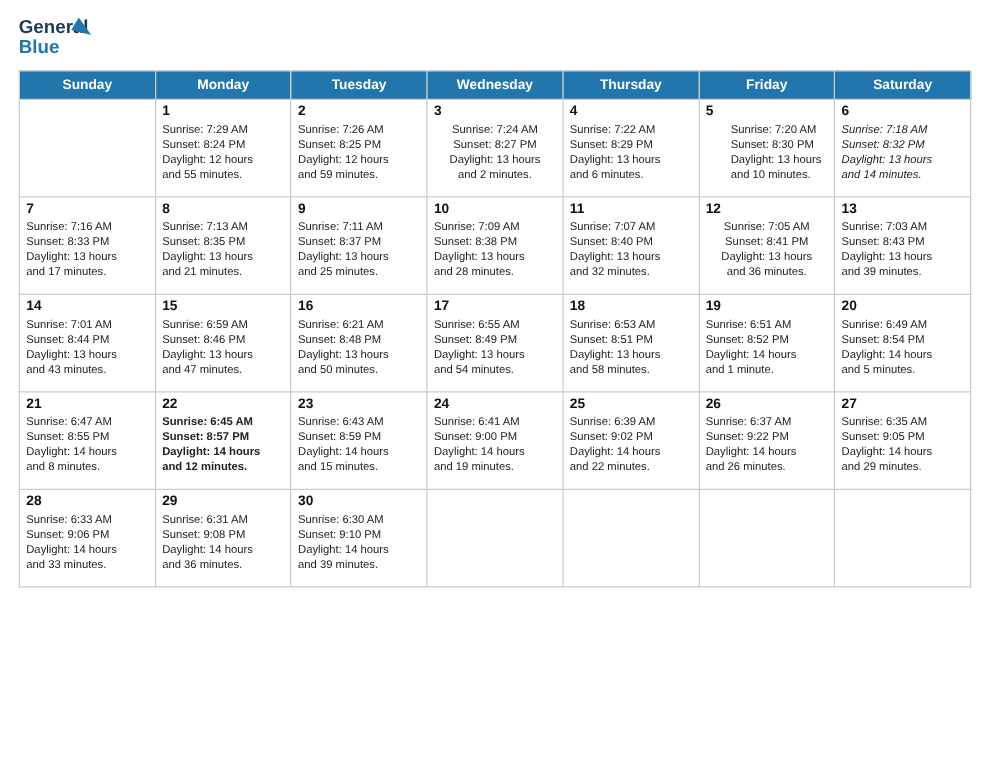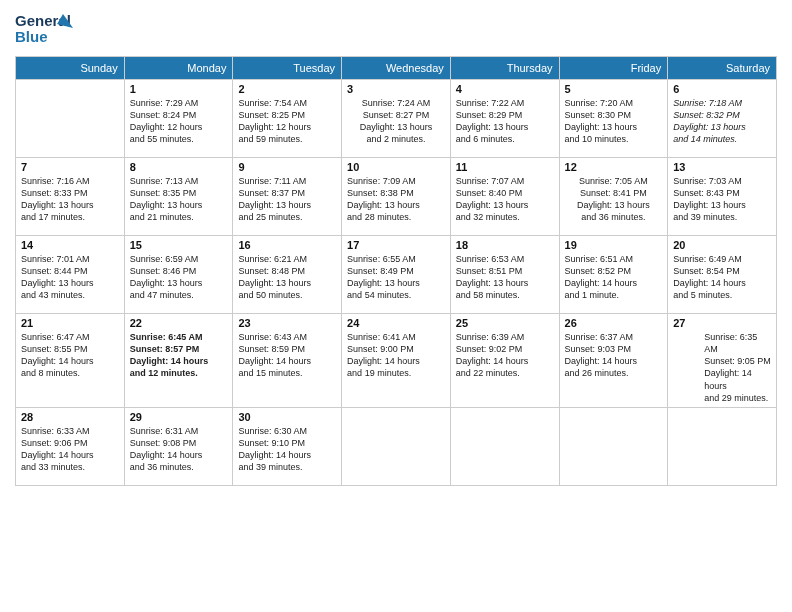--- a/index.html
+++ b/index.html
@@ -39,24 +39,24 @@
       color: #333;
     }
     .calendar {
       width: 100%;
       border-collapse: collapse;
       font-size: 10px;
     }
     .calendar th {
       background-color: #2176ae;
       color: #fff;
-      text-align: right;
+      text-align: center;
       padding: 5px 6px;
       font-size: 11px;
-      font-weight: normal;
+      font-weight: bold;
       border: 1px solid #ccc;
     }
     .calendar td {
       border: 1px solid #ccc;
       vertical-align: top;
       padding: 3px 5px;
       width: calc(100% / 7);
       height: 78px;
     }
     .day-number {
@@ -110,42 +110,42 @@
           <td class="empty-cell"></td>
           <td>
             <div class="day-number">1</div>
             <div class="day-info" style="white-space: pre-line;">Sunrise: 7:29 AM
 Sunset: 8:24 PM
 Daylight: 12 hours
 and 55 minutes.</div>
           </td>
           <td>
             <div class="day-number">2</div>
-            <div class="day-info" style="white-space: pre-line;">Sunrise: 7:54 AM
+            <div class="day-info" style="white-space: pre-line;">Sunrise: 7:26 AM
 Sunset: 8:25 PM
 Daylight: 12 hours
 and 59 minutes.</div>
           </td>
           <td>
             <div class="day-number">3</div>
             <div class="day-info" style="white-space: pre-line; text-align: center;">Sunrise: 7:24 AM
 Sunset: 8:27 PM
 Daylight: 13 hours
 and 2 minutes.</div>
           </td>
           <td>
             <div class="day-number">4</div>
             <div class="day-info" style="white-space: pre-line;">Sunrise: 7:22 AM
 Sunset: 8:29 PM
 Daylight: 13 hours
 and 6 minutes.</div>
           </td>
           <td>
             <div class="day-number">5</div>
-            <div class="day-info" style="white-space: pre-line;">Sunrise: 7:20 AM
+            <div class="day-info" style="white-space: pre-line; margin-left: 20px;">Sunrise: 7:20 AM
 Sunset: 8:30 PM
 Daylight: 13 hours
 and 10 minutes.</div>
           </td>
           <td>
             <div class="day-number">6</div>
             <div class="day-info" style="white-space: pre-line; font-style: italic;">Sunrise: 7:18 AM
 Sunset: 8:32 PM
 Daylight: 13 hours
 and 14 minutes.</div>
@@ -285,27 +285,27 @@
           <td>
             <div class="day-number">25</div>
             <div class="day-info" style="white-space: pre-line;">Sunrise: 6:39 AM
 Sunset: 9:02 PM
 Daylight: 14 hours
 and 22 minutes.</div>
           </td>
           <td>
             <div class="day-number">26</div>
             <div class="day-info" style="white-space: pre-line;">Sunrise: 6:37 AM
-Sunset: 9:03 PM
+Sunset: 9:22 PM
 Daylight: 14 hours
 and 26 minutes.</div>
           </td>
           <td>
             <div class="day-number">27</div>
-            <div class="day-info" style="white-space: pre-line; margin-left: 31px;">Sunrise: 6:35 AM
+            <div class="day-info" style="white-space: pre-line;">Sunrise: 6:35 AM
 Sunset: 9:05 PM
 Daylight: 14 hours
 and 29 minutes.</div>
           </td>
         </tr>
         <tr>
           <td>
             <div class="day-number">28</div>
             <div class="day-info" style="white-space: pre-line;">Sunrise: 6:33 AM
 Sunset: 9:06 PM

